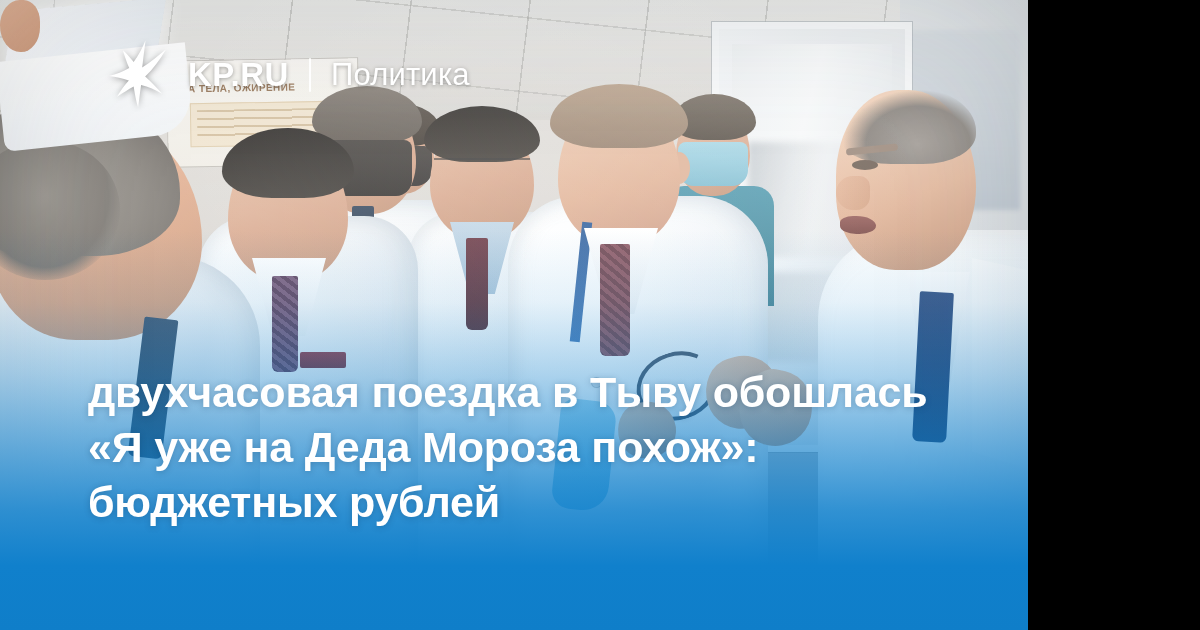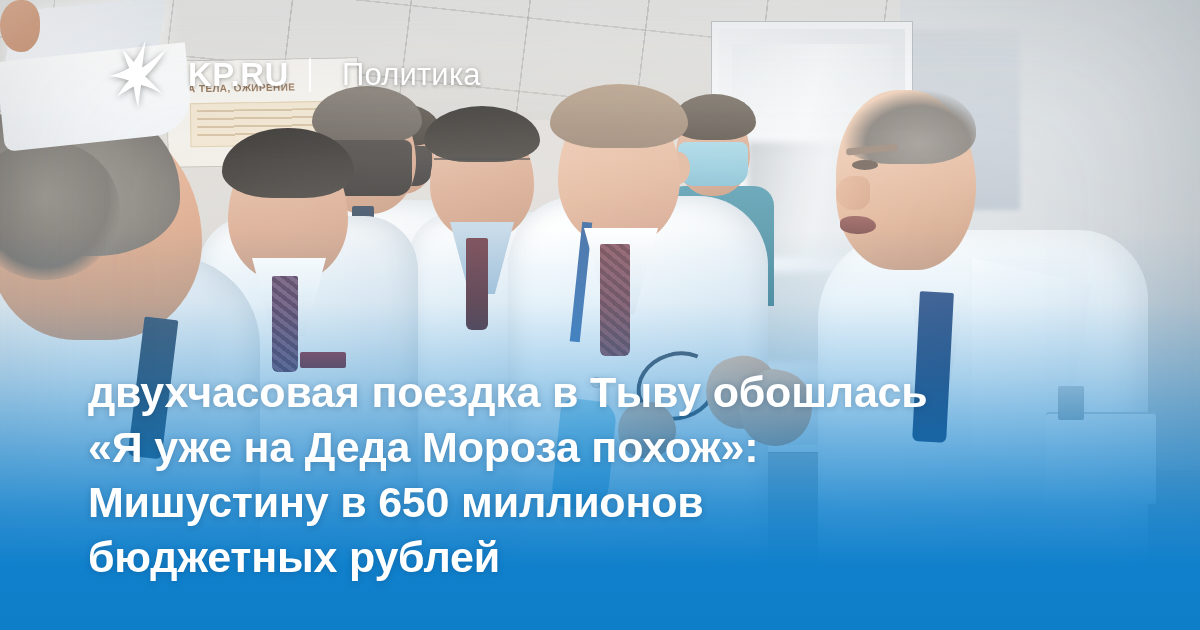--- a/index.html
+++ b/index.html
@@ -7,21 +7,21 @@
     margin: 0;
     padding: 0;
     background: #000;
   }
   body {
     font-family: "Liberation Sans", "DejaVu Sans", sans-serif;
   }
 
   .share-card {
     position: relative;
-    width: 1200px;
+    width: 1028px;
     height: 630px;
     overflow: hidden;
     background: #4c1d95;
   }
 
   
   .photo {
     position: absolute;
     inset: 0;
     overflow: hidden;
@@ -378,21 +378,20 @@
     opacity: .92;
     border-radius: 1px;
   }
   .brand-section {
     font-size: 31px;
     font-weight: 400;
     color: #ffffff;
     letter-spacing: .2px;
     text-shadow: 0 1px 4px rgba(0,0,0,.35);
     white-space: nowrap;
-    margin-left: 11px;
   }
 
   
   .headline {
     position: absolute;
     left: 88px;
     top: 336px;
     width: 1010px;
     z-index: 5;
     color: #ffffff;
@@ -536,17 +535,16 @@
       </svg>
     </span>
     <span class="brand-name">KP.RU</span>
     <span class="brand-divider"></span>
     <span class="brand-section">Политика</span>
   </div>
 
   <h1 class="headline">
     <span>двухчасовая поездка в Тыву обошлась</span>
     <span>«Я уже на Деда Мороза похож»:</span>
-    <span>Мишустину в 650 миллионов</span>
     <span>бюджетных рублей</span>
   </h1>
 
 </div>
 
 </body></html>

